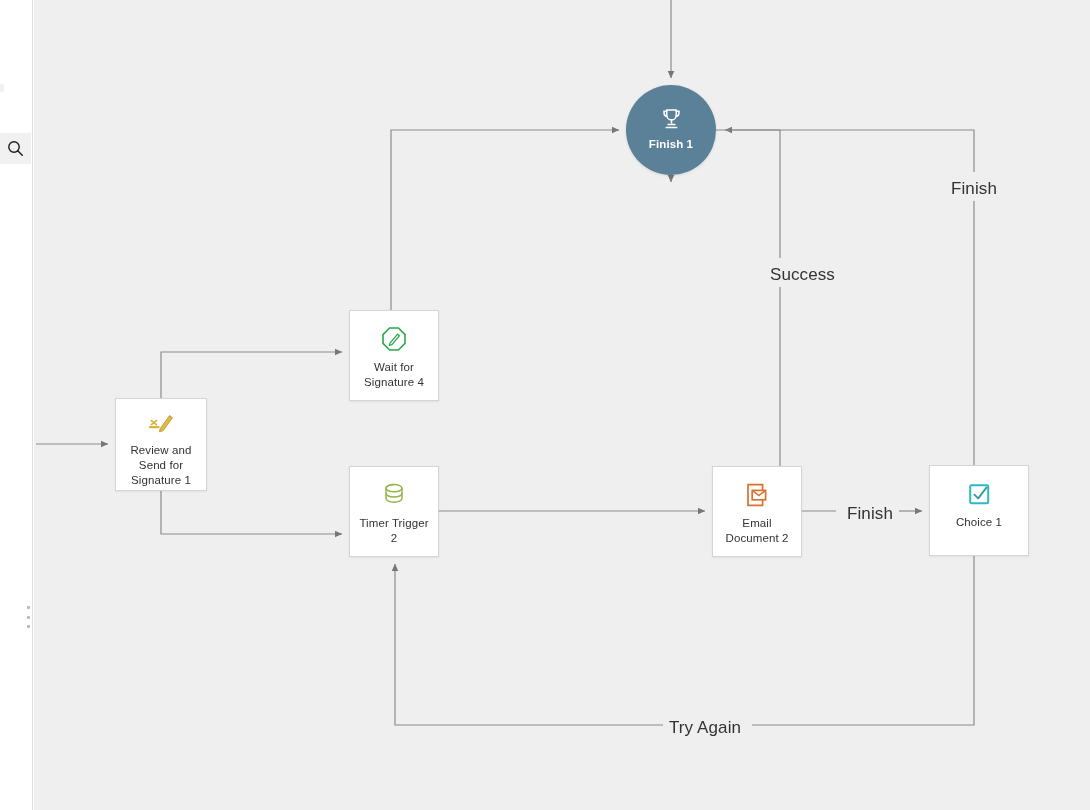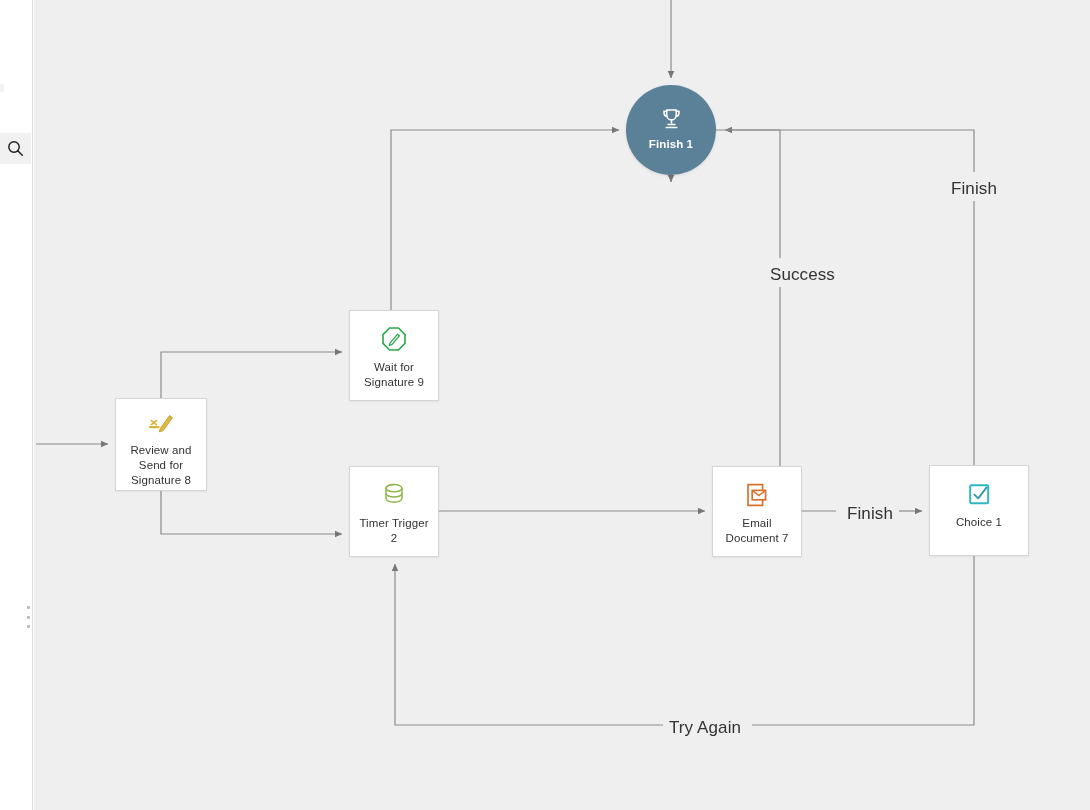--- a/index.html
+++ b/index.html
@@ -275,31 +275,31 @@
 
     <div class="node" id="node-review">
       <span class="node-icon">
         <svg width="28" height="26" viewBox="0 0 28 26" aria-hidden="true">
           <line x1="3" y1="16.2" x2="11.5" y2="16.2" stroke="#d9b43c" stroke-width="2.2" stroke-linecap="round"></line>
           <path d="M4.4 9.6 L9.4 13.6 M9.4 9.6 L4.4 13.6" stroke="#d9b43c" stroke-width="1.8" stroke-linecap="round"></path>
           <path d="M13.2 17.6 L22.6 4.6 L25.4 6.8 L16.2 19.6 L12.4 20.8 z" fill="#dcb94a" stroke="#c9a32e" stroke-width="1"></path>
           <path d="M22.1 5.4 L24.9 7.6" stroke="#c9a32e" stroke-width="1"></path>
         </svg>
       </span>
-      <span class="node-label">Review and Send for Signature 8</span>
+      <span class="node-label">Review and Send for Signature 1</span>
     </div>
 
     <div class="node" id="node-wait">
       <span class="node-icon">
         <svg width="26" height="26" viewBox="0 0 26 26" aria-hidden="true">
           <polygon points="8.6,2 17.4,2 24,8.6 24,17.4 17.4,24 8.6,24 2,17.4 2,8.6" fill="none" stroke="#2aa84a" stroke-width="1.6"></polygon>
           <path d="M9 17.2 L16.6 8.2 L18.4 9.8 L10.9 18.6 L8.4 19.4 z" fill="none" stroke="#2aa84a" stroke-width="1.3" stroke-linejoin="round"></path>
         </svg>
       </span>
-      <span class="node-label">Wait for Signature 9</span>
+      <span class="node-label">Wait for Signature 4</span>
     </div>
 
     <div class="node" id="node-timer">
       <span class="node-icon">
         <svg width="24" height="26" viewBox="0 0 24 26" aria-hidden="true">
           <ellipse cx="12" cy="6.2" rx="8" ry="3.6" fill="none" stroke="#8fb648" stroke-width="1.5"></ellipse>
           <path d="M4 6.2 v5.2 c0 2 3.6 3.6 8 3.6 s8 -1.6 8 -3.6 V6.2" fill="none" stroke="#8fb648" stroke-width="1.5"></path>
           <path d="M4 11.4 v5.2 c0 2 3.6 3.6 8 3.6 s8 -1.6 8 -3.6 V11.4" fill="none" stroke="#8fb648" stroke-width="1.5"></path>
           <path d="M4 6.2 c0 -2 3.6 -3.6 8 -3.6" fill="none" stroke="#8fb648" stroke-width="1.5"></path>
         </svg>
@@ -308,21 +308,21 @@
     </div>
 
     <div class="node" id="node-email">
       <span class="node-icon">
         <svg width="26" height="26" viewBox="0 0 26 26" aria-hidden="true">
           <path d="M4 2.6 h14.6 v20.8 H4 z" fill="none" stroke="#d9722e" stroke-width="1.7"></path>
           <rect x="8.2" y="8.4" width="13.4" height="9.4" fill="#ffffff" stroke="#d9722e" stroke-width="1.7"></rect>
           <path d="M8.2 8.4 L14.9 13.6 L21.6 8.4" fill="none" stroke="#d9722e" stroke-width="1.5"></path>
         </svg>
       </span>
-      <span class="node-label">Email Document 7</span>
+      <span class="node-label">Email Document 2</span>
     </div>
 
     <div class="node" id="node-choice">
       <span class="node-icon">
         <svg width="25" height="25" viewBox="0 0 25 25" aria-hidden="true">
           <rect x="3.2" y="3.2" width="18" height="18" rx="1.2" fill="none" stroke="#2fb8c4" stroke-width="2"></rect>
           <path d="M7.4 12.6 L11.2 16.4 L19.6 5.4" fill="none" stroke="#2d9ba6" stroke-width="1.8" stroke-linecap="round" stroke-linejoin="round"></path>
         </svg>
       </span>
       <span class="node-label">Choice 1</span>

